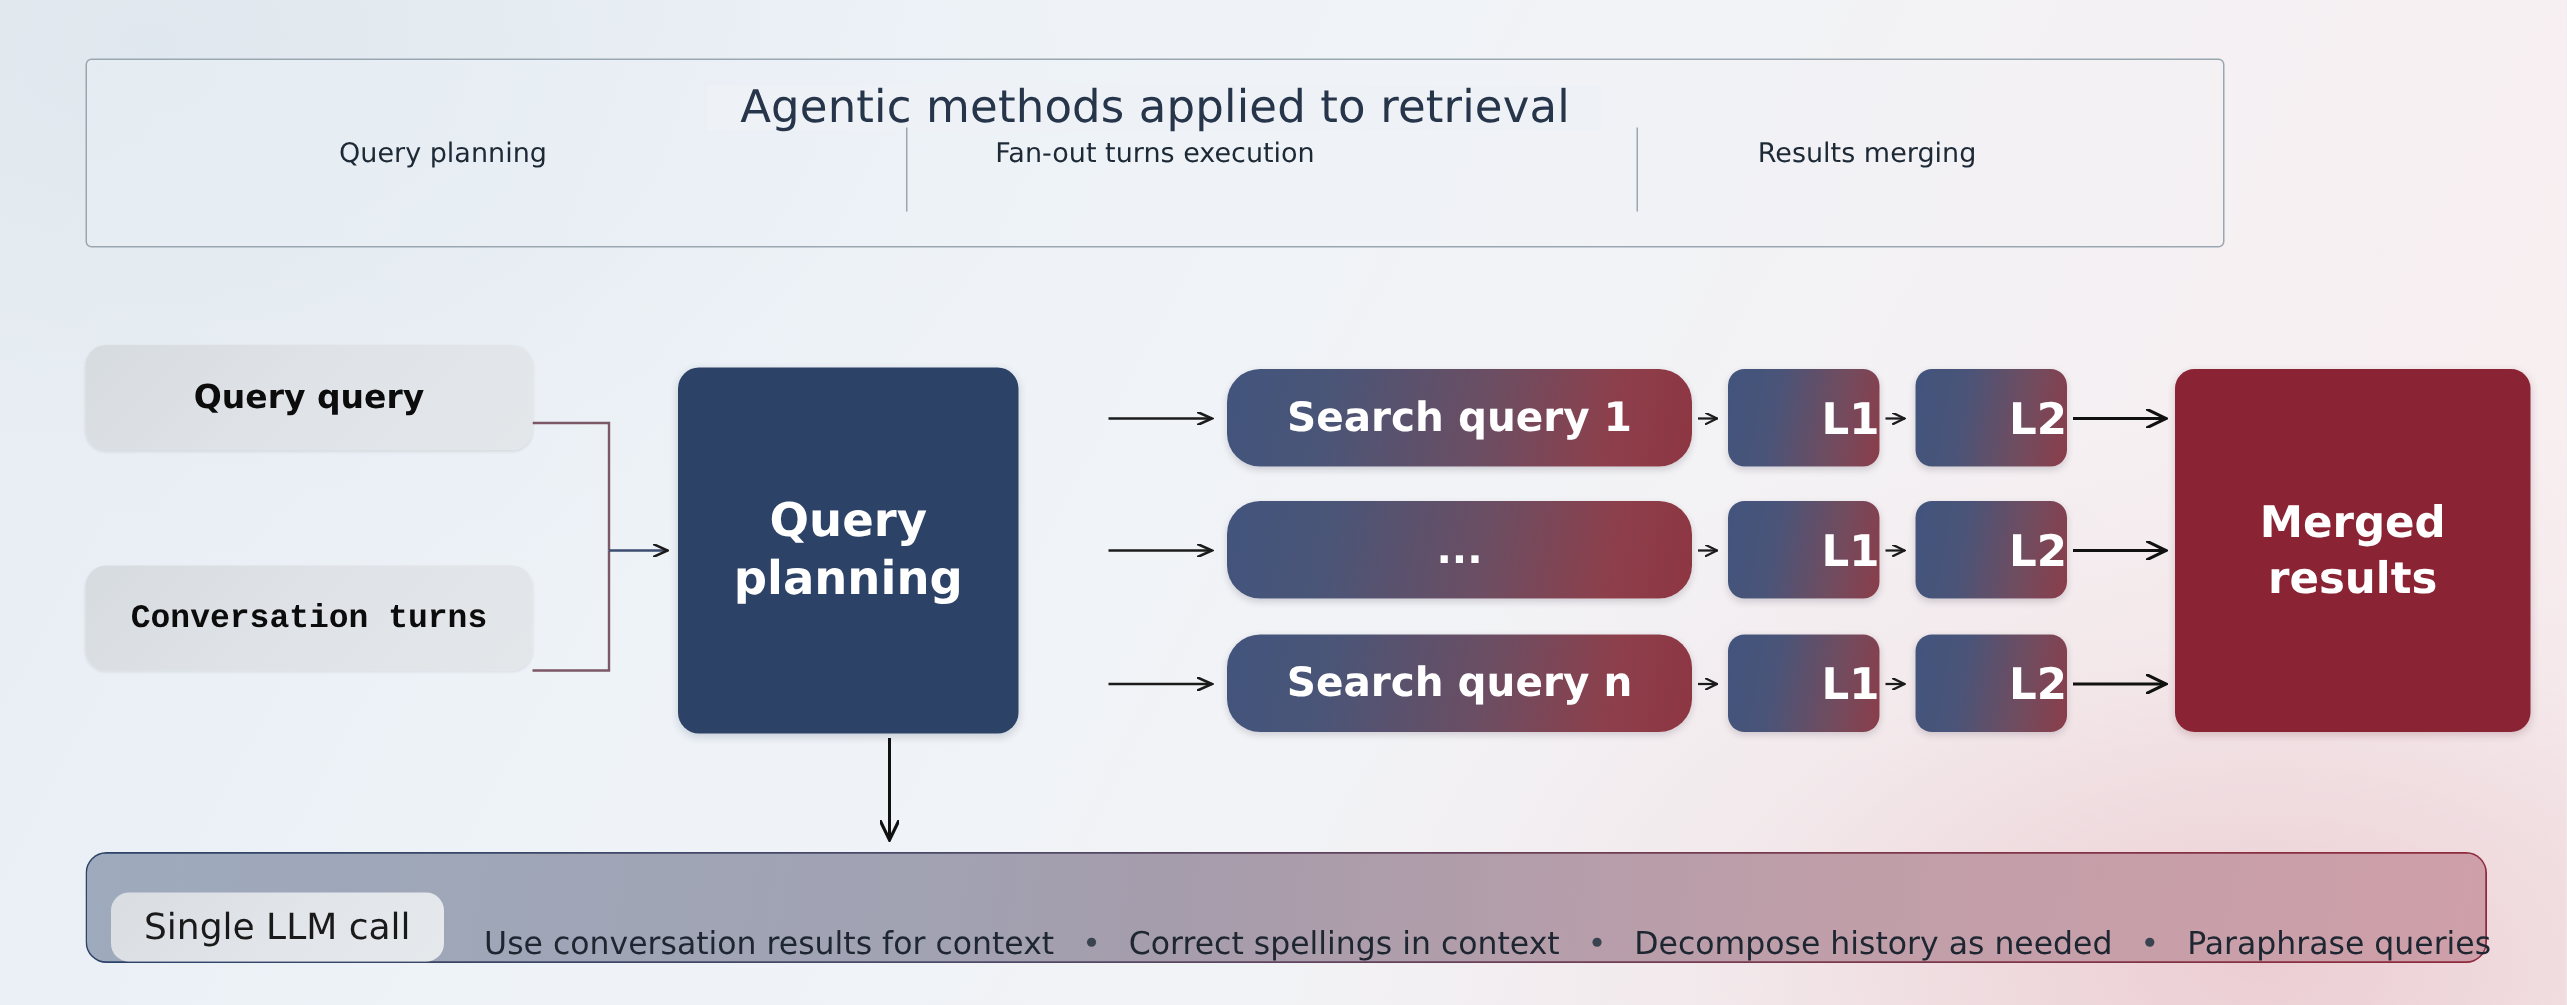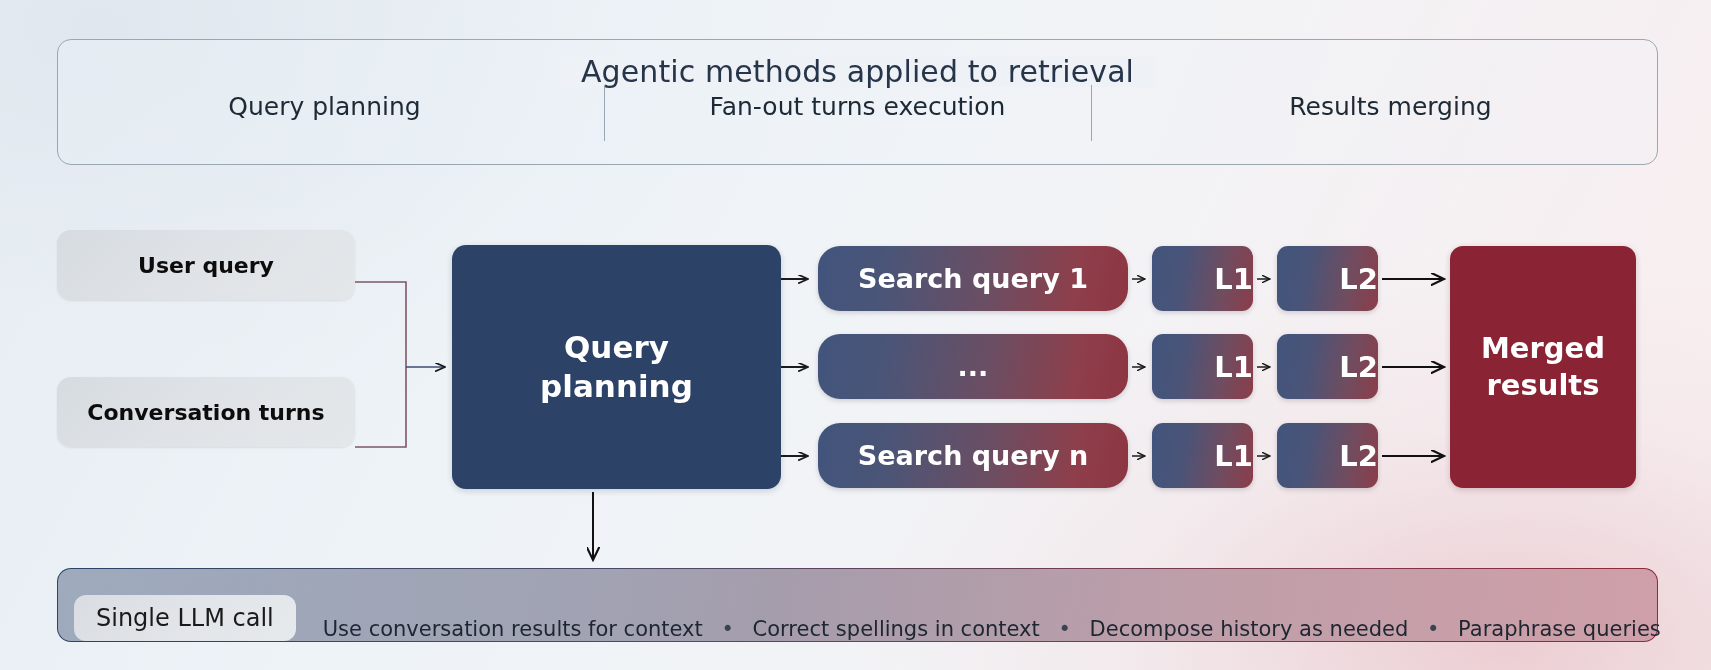--- a/index.html
+++ b/index.html
@@ -22,24 +22,24 @@
       radial-gradient(ellipse 900px 520px at 88% 96%, rgba(233,200,205,0.85) 0%, rgba(240,225,228,0.45) 42%, rgba(240,235,238,0.0) 72%),
       radial-gradient(ellipse 820px 520px at 6% 4%, rgba(223,231,238,0.9) 0%, rgba(232,238,243,0.4) 55%, rgba(236,241,246,0) 80%),
       linear-gradient(118deg, #e6ecf2 0%, #eef3f8 32%, #f2f3f6 58%, #f7eff1 84%, #f9eef0 100%);
   }
 
   
   .top-panel {
     position: absolute;
     left: 57px;
     top: 39px;
-    width: 1601px;
+    width: 1426px;
     height: 126px;
     border: 1.3px solid #9aa7b1;
-    border-radius: 14px;
+    border-radius: 4px;
     box-sizing: border-box;
     background: linear-gradient(110deg, rgba(230,237,243,0.75) 0%, rgba(238,243,248,0.6) 50%, rgba(244,240,243,0.55) 100%);
     padding-left: 44px;
   }
   .top-legend {
     position: absolute;
     left: 50%;
     transform: translateX(-50%);
     top: 17px;
     padding: 0 22px;
@@ -52,21 +52,21 @@
   }
   .top-cols {
     position: absolute;
     left: 0; right: 0;
     top: 52px;
     display: flex;
   }
   .top-col {
     flex: 1;
     text-align: center;
-    font-size: 25px;
+    font-size: 18px;
     color: #1d2935;
     position: relative;
   }
   .col-sep {
     position: absolute;
     top: 45px;
     width: 1.3px;
     height: 56px;
     background: #9aa7b1;
   }
@@ -86,27 +86,27 @@
   }
   .input-box {
     border-radius: 14px;
     background: linear-gradient(135deg, #d6dbe0 0%, #dfe3e7 45%, #e4e7ea 100%);
     color: #0c0c0c;
     font-size: 22px;
     font-weight: bold;
     box-shadow: 0 1px 2px rgba(40,50,60,0.10);
   }
   #user-query   { left: 57px; top: 230px; width: 298px; height: 70px; }
-  #conv-turns   { left: 57px; top: 377px; width: 298px; height: 70px; }
+  #conv-turns   { left: 57px; top: 377px; width: 298px; height: 70px; font-family: Liberation Mono, monospace; }
 
   
   #query-planning {
     left: 452px;
     top: 245px;
-    width: 329px;
+    width: 227px;
     height: 244px;
     border-radius: 14px;
     background: #2c4267;
     font-size: 31px;
     line-height: 1.26;
     box-shadow: 0 2px 6px rgba(30,45,70,0.18);
   }
 
   
   .sq-box {
@@ -135,21 +135,21 @@
   #l2a { left: 1277px; top: 246px; }
   #l1b { left: 1152px; top: 334px; }
   #l2b { left: 1277px; top: 334px; }
   #l1c { left: 1152px; top: 423px; }
   #l2c { left: 1277px; top: 423px; }
 
   
   #merged {
     left: 1450px;
     top: 246px;
-    width: 186px;
+    width: 237px;
     height: 242px;
     border-radius: 13px;
     background: #8a2434;
     font-size: 29px;
     line-height: 1.26;
     box-shadow: 0 2px 6px rgba(80,25,35,0.2);
   }
 
   
   .bottom-panel {
@@ -250,21 +250,21 @@
     <g stroke="#111" stroke-width="2" fill="none">
       <path d="M1382,279 L1444,279" marker-end="url(#ahb)"></path>
       <path d="M1382,367 L1444,367" marker-end="url(#ahb)"></path>
       <path d="M1382,456 L1444,456" marker-end="url(#ahb)"></path>
     </g>
 
     <path d="M593,492 L593,560" stroke="#111" stroke-width="2" fill="none" marker-end="url(#ahb)"></path>
   </svg>
 
   <div class="node input-box" id="user-query">
-    <span>User query</span>
+    <span>Query query</span>
   </div>
   <div class="node input-box" id="conv-turns">
     <span>Conversation turns</span>
   </div>
 
   <div class="node" id="query-planning">
     <div>
       <div>Query</div>
       <div>planning</div>
     </div>

